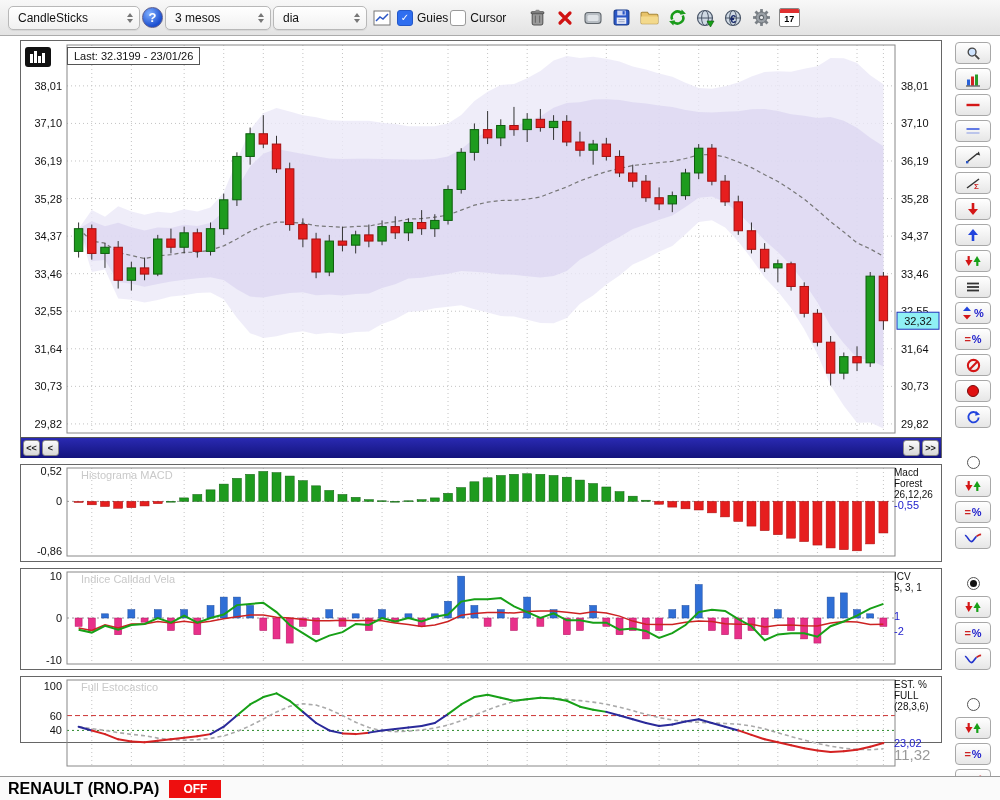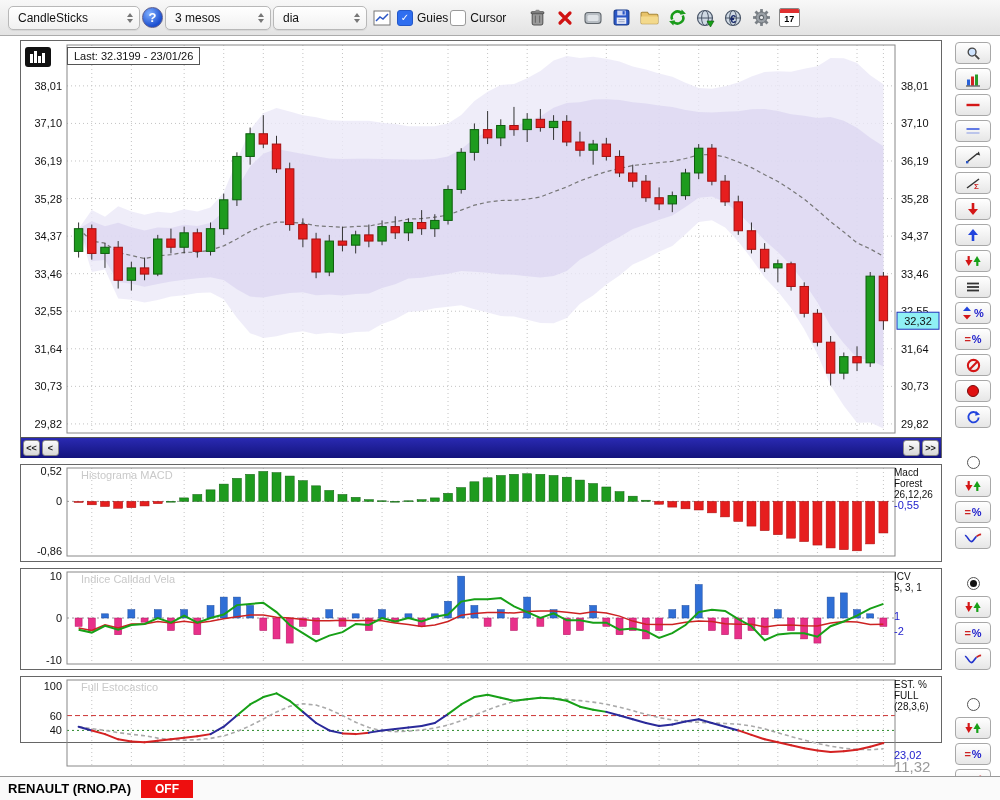--- a/index.html
+++ b/index.html
@@ -50,21 +50,21 @@
 
   .logo{position:absolute;left:4px;top:6px;width:26px;height:20px;background:#111;border-radius:3px;
         display:flex;align-items:center;justify-content:center}
   .last-box{position:absolute;left:46px;top:6px;height:16px;border:1px solid #555;background:#fff;
             font-size:11px;line-height:16px;padding:0 6px;white-space:nowrap}
   .panel-title{position:absolute;left:60px;top:4px;font-size:11px;color:#c9c9c9}
   .info{position:absolute;right:3px;top:2px;width:44px;font-size:10px;line-height:11px;color:#111}
   .info span{display:block}
   .val-blue{color:#2222cc;font-size:11px}
   .val-gray{color:#9a9a9a;font-size:15px}
-  .mt36{}.mt18{margin-top:18px}.mt30{margin-top:38px}.mt4{margin-top:4px}
+  .mt36{}.mt18{margin-top:18px}.mt30{margin-top:26px}.mt4{margin-top:4px}
 
   
   .nav-strip{position:relative;width:920px;height:20px;background:linear-gradient(#2a2ab2,#13137c);border-top:1px solid #555}
   #nav-dates{position:absolute;left:0;top:0;width:920px;height:20px}
   .nav-date{position:absolute;top:19px;transform:translateX(-50%);color:#fff;font-size:11px;font-weight:bold;white-space:nowrap}
   .nav-btn{position:absolute;top:2px;width:17px;height:16px;font-size:9px;line-height:13px;text-align:center;
            background:linear-gradient(#fbfbfb,#d7d7d7);border:1px solid #888;border-radius:3px;color:#222;
            font-weight:bold;padding:0}
 
   
@@ -74,21 +74,21 @@
   .rail-group{display:flex;flex-direction:column;align-items:center;margin-top:26px}
   .radio{width:13px;height:13px;border:1.5px solid #555;border-radius:50%;background:#fff;margin:0 0 4px 0;
          display:flex;align-items:center;justify-content:center;padding:0}
   .radio.selected::after{content:"";width:7px;height:7px;border-radius:50%;background:#111}
   .glyph-eq{font-size:11px;font-weight:bold;color:#c22}
   .glyph-pc{font-size:11px;font-weight:bold;color:#22c}
 
   
   .statusbar{position:absolute;left:0;top:776px;width:1000px;height:24px;box-sizing:border-box;
              background:#fafafa;border-top:1px solid #999;display:flex;align-items:center;padding:0 8px;gap:10px}
-  .symbol{font-weight:bold;font-size:13px;color:#000;white-space:nowrap}
+  .symbol{font-weight:bold;font-size:16px;color:#000;white-space:nowrap}
   .cfgpath{flex:1;text-align:center;font-size:11px;color:#1515cc;font-weight:bold;white-space:nowrap;overflow:hidden}
   .off{background:#ee0f0f;color:#fff;font-weight:bold;font-size:12px;padding:1px 14px;line-height:16px}
 </style>
 </head>
 <body>
 
 <div class="toolbar">
   <div class="select" style="width:118px">
     <span style="flex:1">CandleSticks</span>
     <span class="chevrons">

